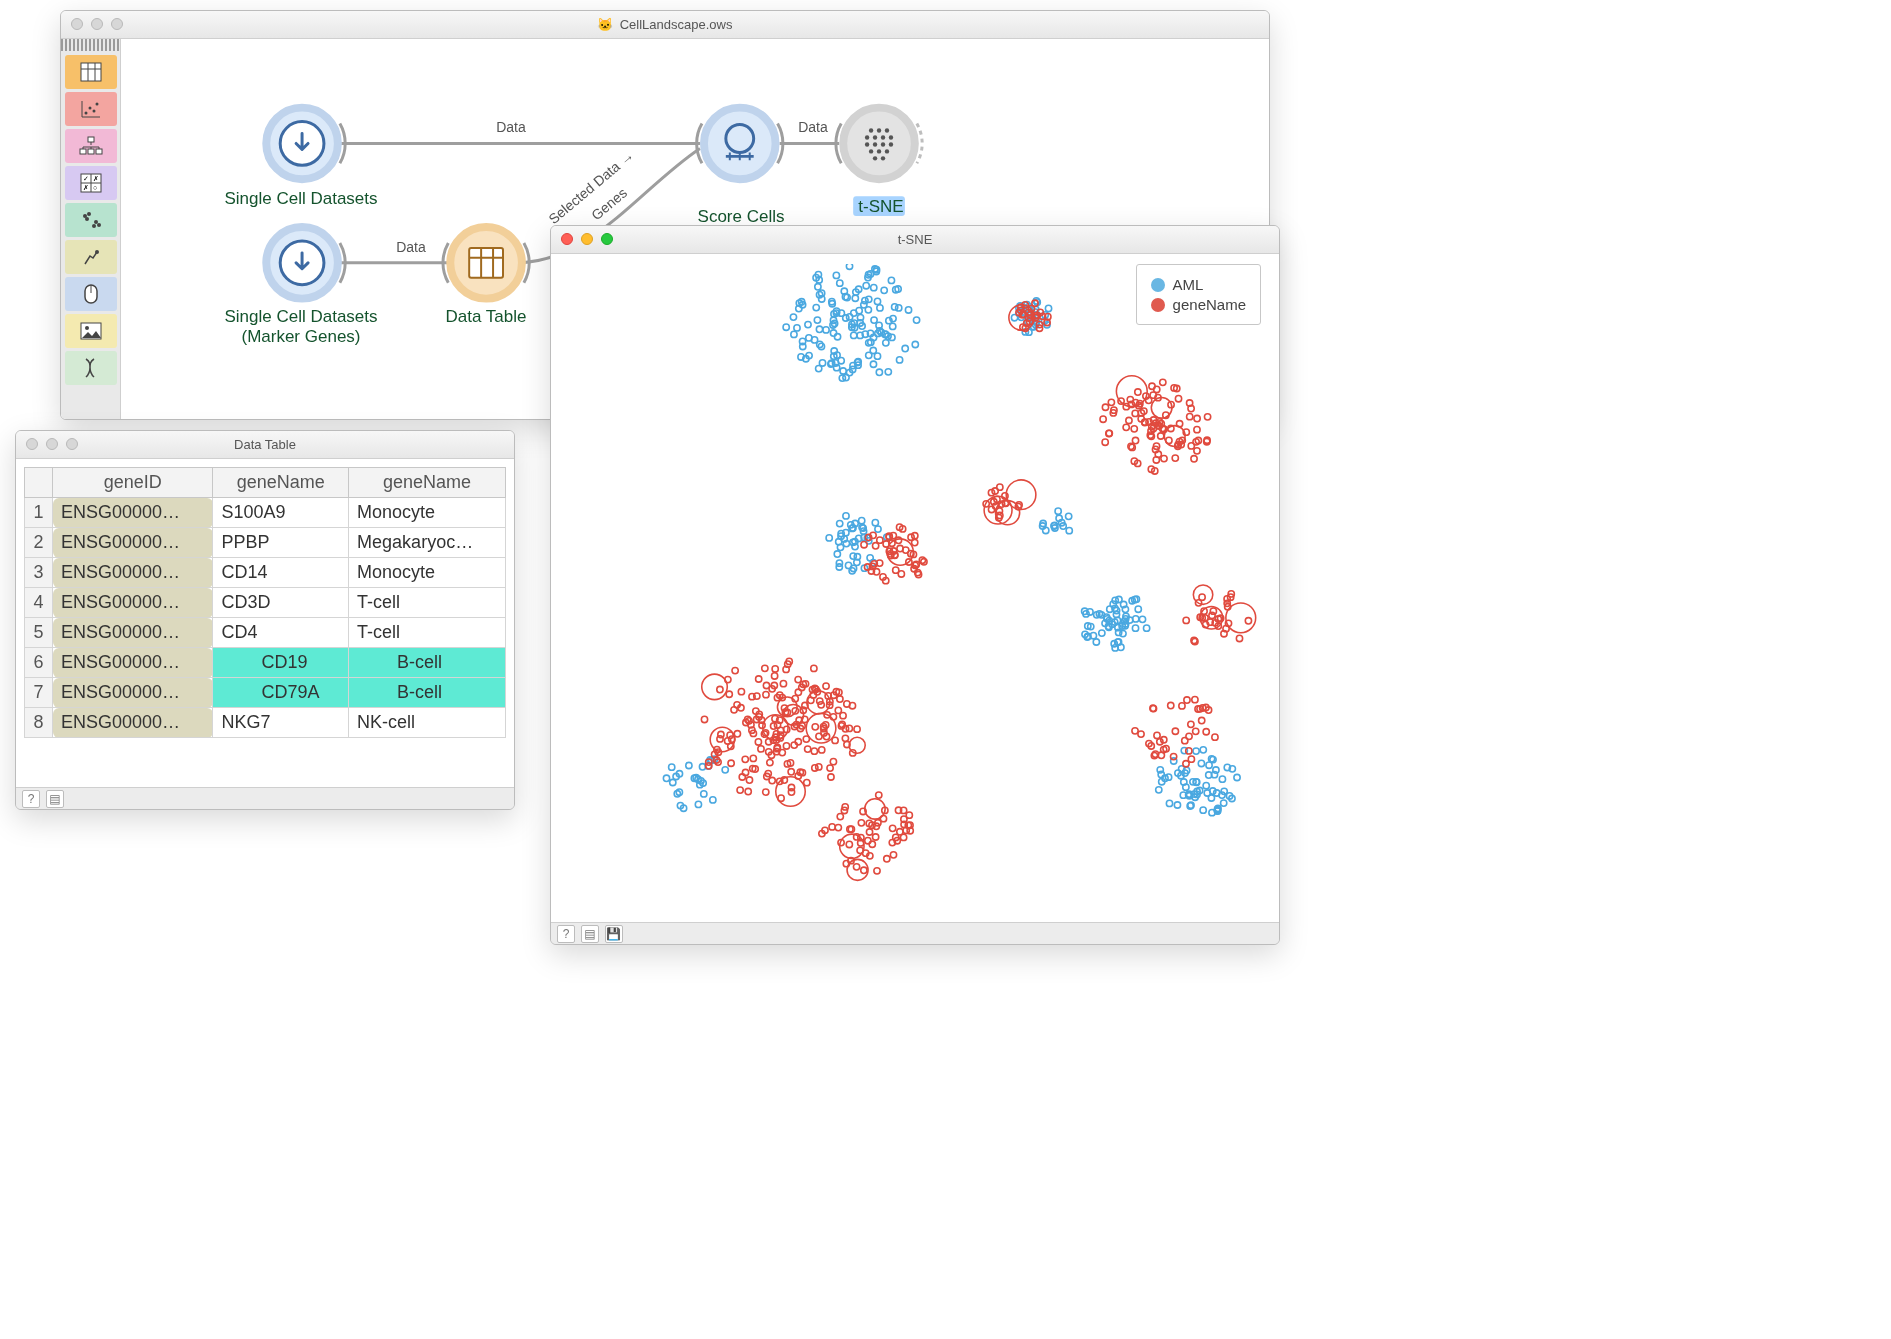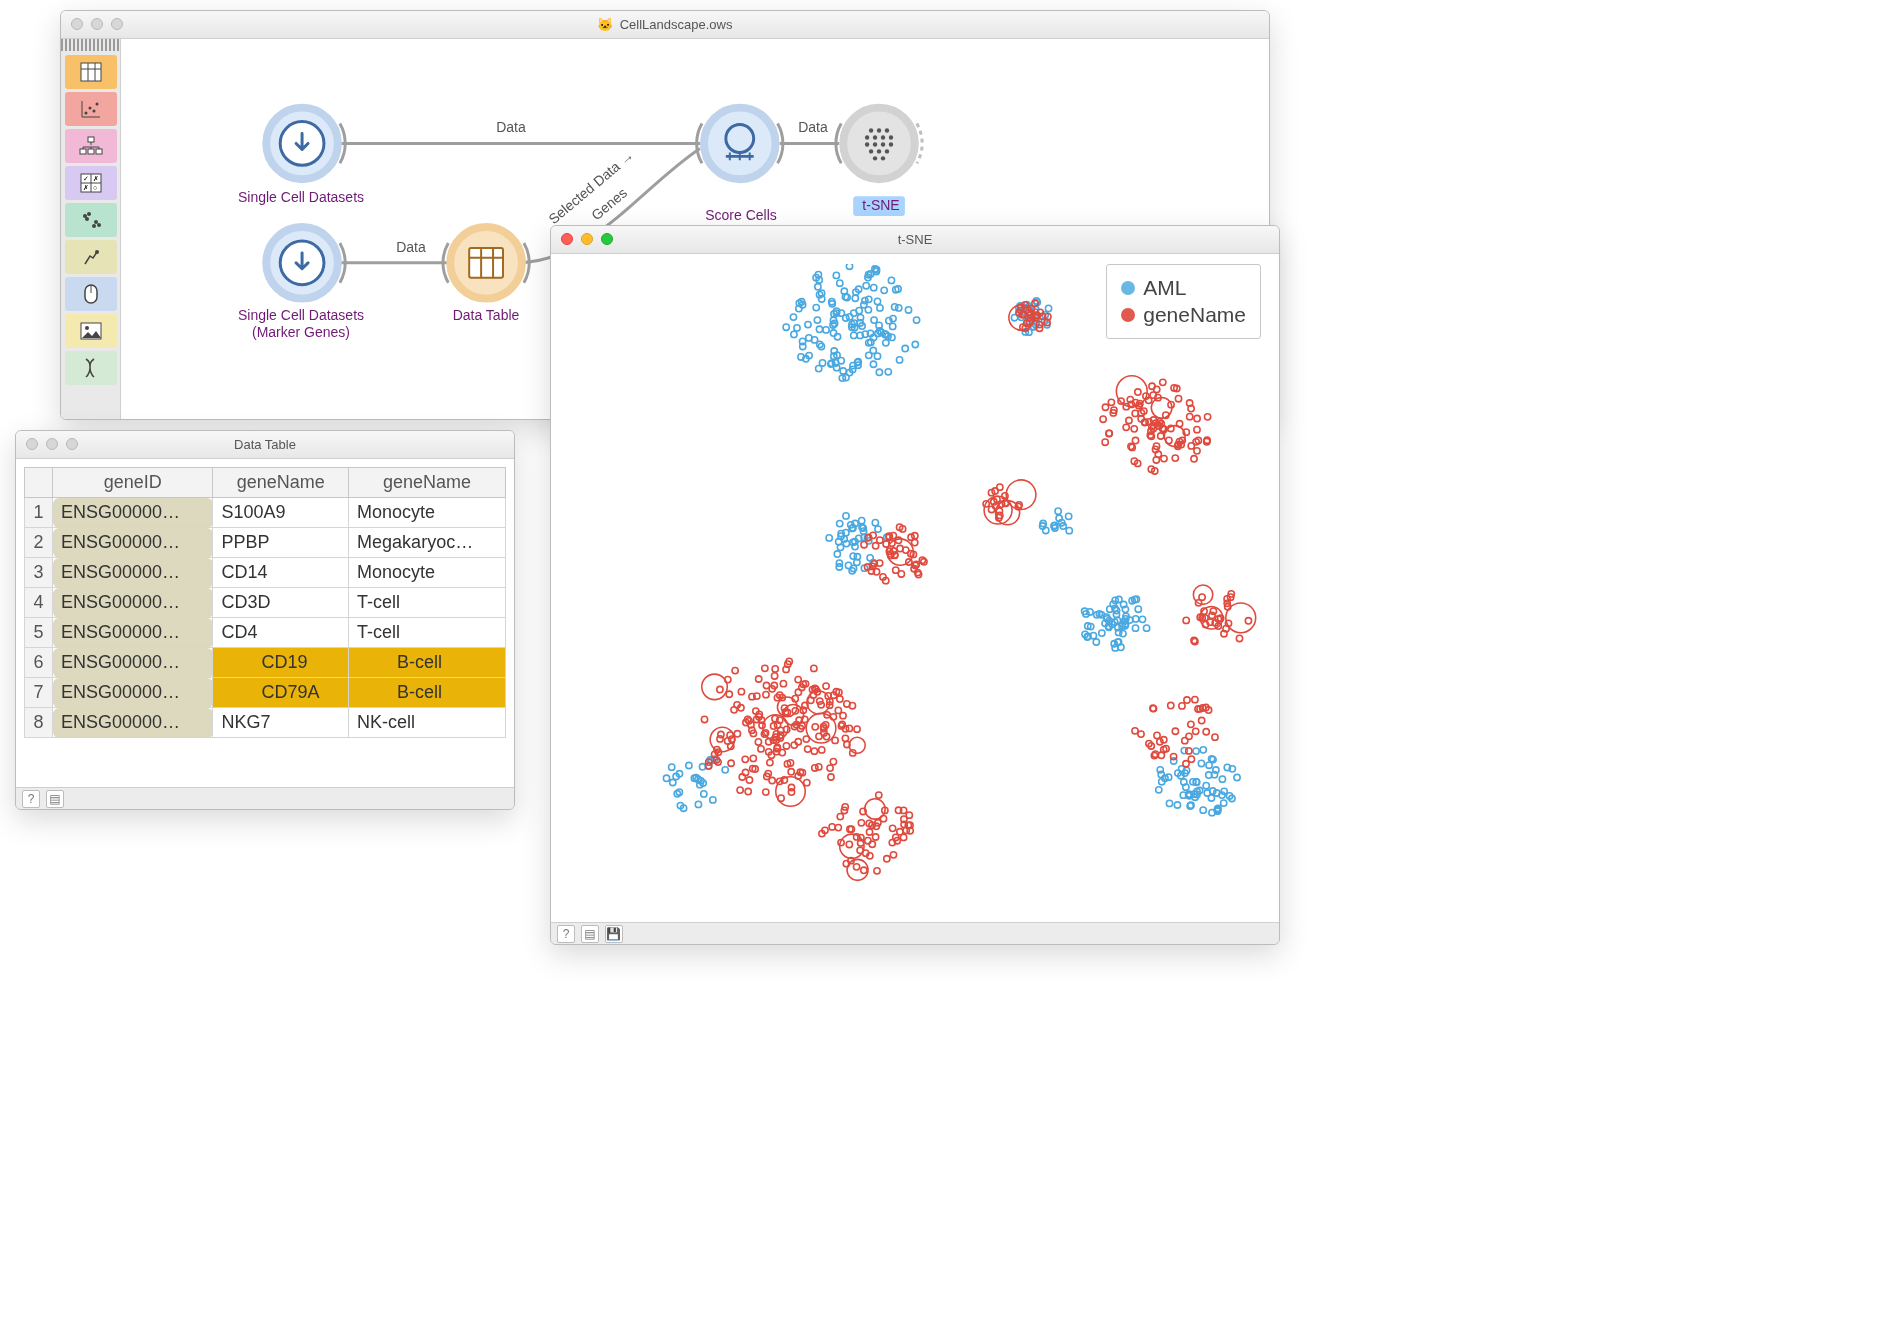--- a/index.html
+++ b/index.html
@@ -57,21 +57,21 @@
     width:52px; height:34px; margin:3px auto;
     border-radius:3px;
     display:flex; align-items:center; justify-content:center;
     font-size:18px;
   }
   .toolbtn svg { display:block; }
   .canvas-area { position:absolute; left:60px; right:0; top:0; bottom:0; }
 
   .node-label {
     position:absolute;
-    font-size:14px; color:#701a75; text-align:center;
+    font-size:17px; color:#14532d; text-align:center;
     transform:translateX(-50%);
     white-space:nowrap;
   }
   .link-label {
     position:absolute;
     font-size:14px; color:#555;
     transform:translateX(-50%);
     white-space:nowrap;
   }
   .node-selected-bg {
@@ -91,39 +91,39 @@
   }
   table.dt td {
     border:1px solid #d5d5d5; padding:4px 8px;
     white-space:nowrap; overflow:hidden; text-overflow:ellipsis;
     max-width:140px;
   }
   table.dt td.rownum {
     text-align:center; background:#f3f3f3; color:#555; width:28px;
   }
   .col-id { background:#dcd9be !important;border-radius:6px; }
-  .row-sel td:not(.rownum):not(.col-id) { background:#eab308;padding-left:48px; }
+  .row-sel td:not(.rownum):not(.col-id) { background:#5eead4;padding-left:48px; }
   .statusbar {
     position:absolute; left:0; right:0; bottom:0; height:22px;
     background:#ececec; border-top:1px solid #cfcfcf;
     display:flex; align-items:center; gap:6px; padding:0 6px;
   }
   .sbtn {
     width:18px; height:18px; border:1px solid #bcbcbc; border-radius:2px;
     background:#fff; display:flex; align-items:center; justify-content:center;
     font-size:12px; color:#777;
   }
 
   
   #win-tsne { left: 550px; top: 225px; width: 730px; height: 720px; }
   #win-tsne .body { position:absolute; inset:28px 0 22px 0; background:#fff; padding:10px; }
   .legend {
     position:absolute; right:18px; top:38px;
     background:#fff; border:1px solid #c7c7c7; border-radius:3px;
-    padding:8px 14px; font-size:21px; color:#444;
+    padding:8px 14px; font-size:15px; color:#444;
   }
   .legend-row { display:flex; align-items:center; gap:8px; margin:3px 0;}
   .swatch { width:14px; height:14px; border-radius:50%; }
   #scatter { width:100%; height:100%; }
   #scatter circle { fill:none; stroke-width:1.6; }
   .c-aml circle { stroke:#4aa8e0; }
   .c-hea circle { stroke:#e04a3e; }
   .swatch.aml { background:#69b7e3; }
   .swatch.hea { background:#e05a4f; }
 

